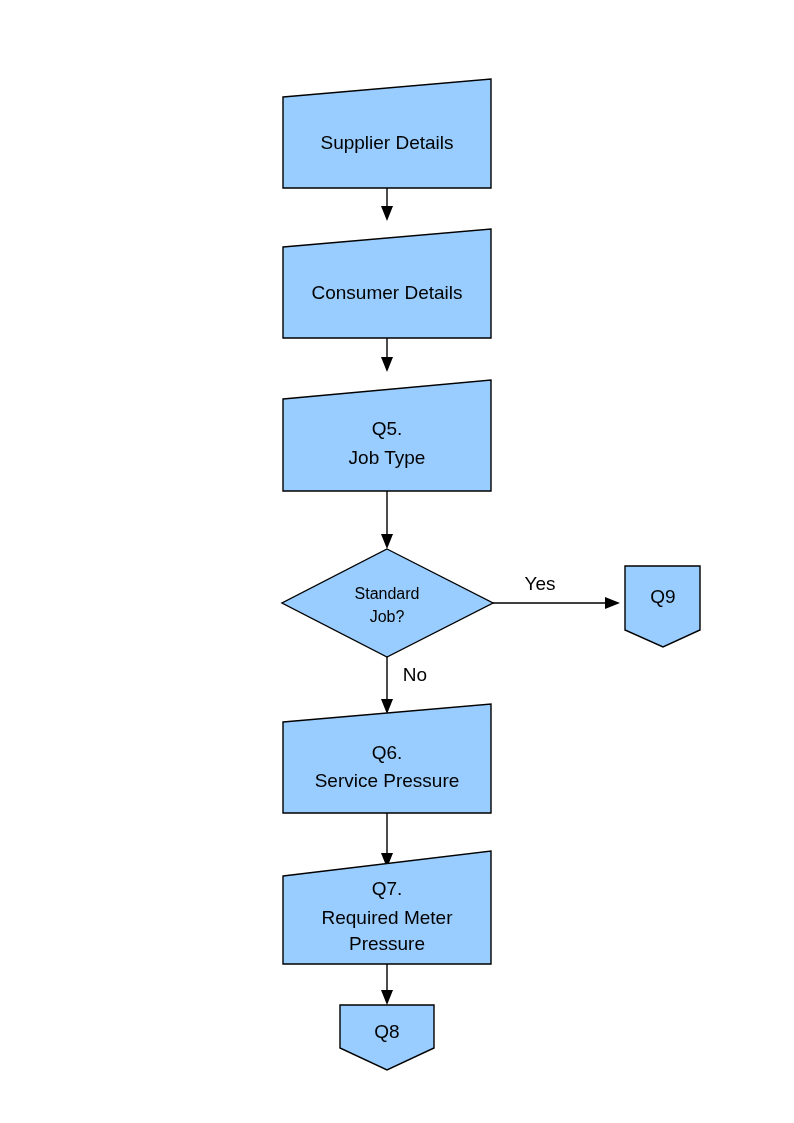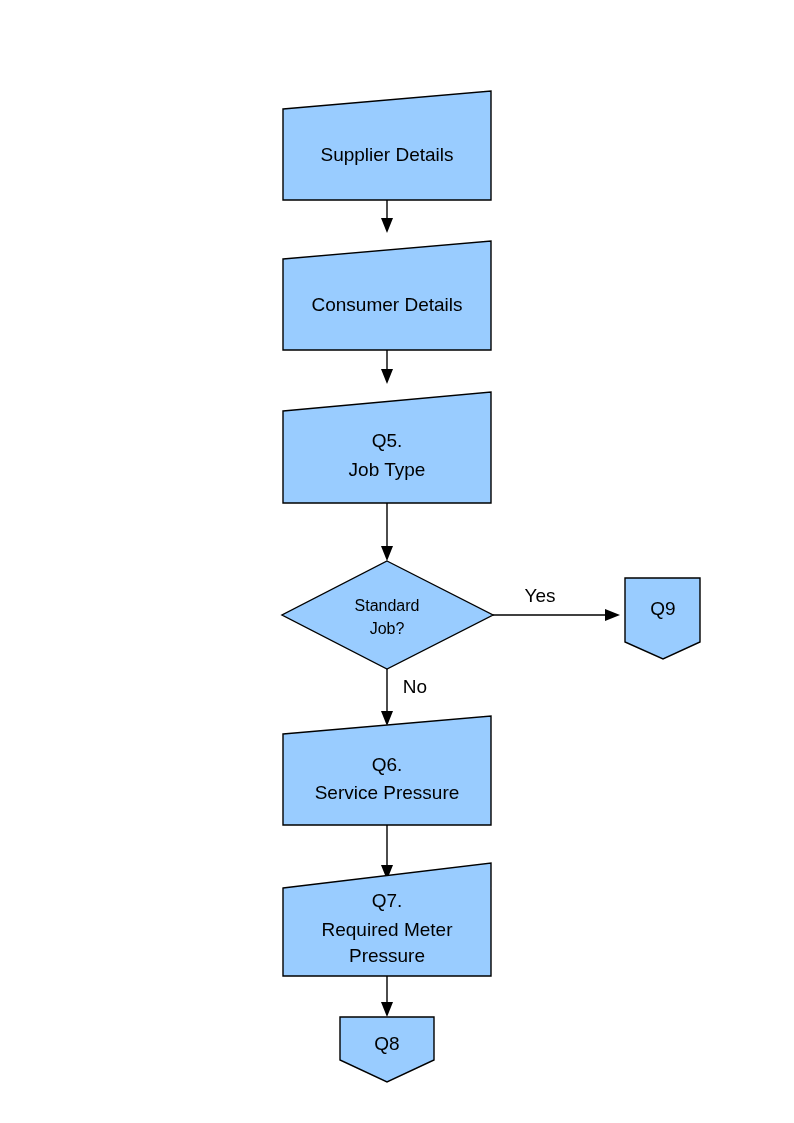--- a/index.html
+++ b/index.html
@@ -11,21 +11,21 @@
   body {
     width: 794px;
     height: 1123px;
     font-family: "Liberation Sans", sans-serif;
     position: relative;
     overflow: hidden;
   }
   #flow-root {
     position: absolute;
     left: 0;
-    top: 12px;
+    top: 0;
     width: 794px;
     height: 998px;
   }
   svg.flow-canvas {
     display: block;
     width: 794px;
     height: 1123px;
   }
   .node-shape {
     fill: #99ccff;

